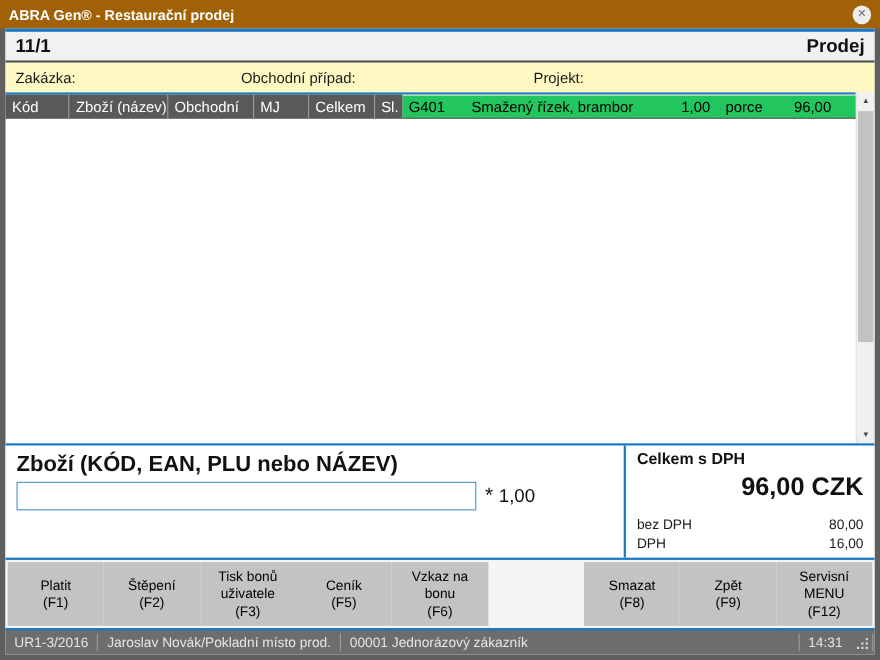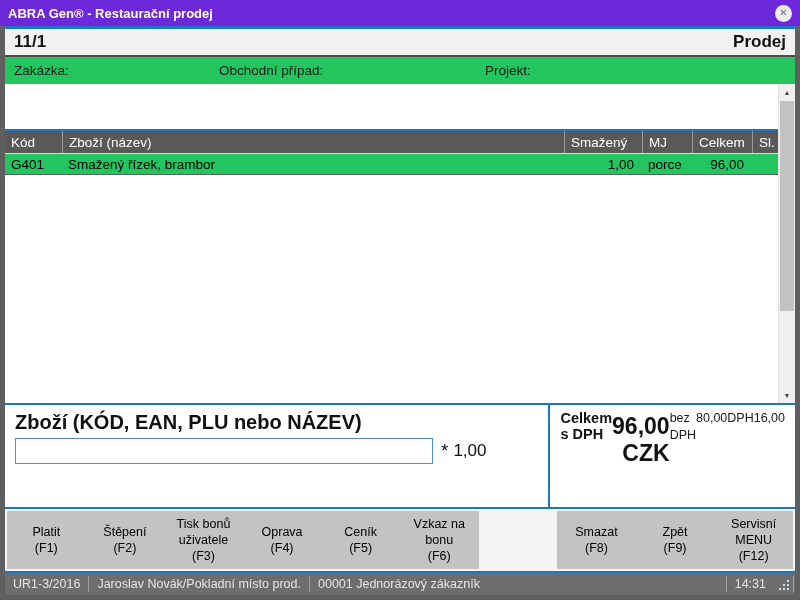--- a/index.html
+++ b/index.html
@@ -6,21 +6,21 @@
   html, body { width: 800px; height: 600px; overflow: hidden; }
   body {
     font-family: "Liberation Sans", "DejaVu Sans", sans-serif;
     background: #5f5f5f;
     color: #111;
   }
   .window { width: 800px; height: 600px; display: flex; flex-direction: column; background: #5f5f5f; }
 
   
   .titlebar {
-    height: 26px; background: #6d28d9; color: #fff;
+    height: 26px; background: #a16207; color: #fff;
     display: flex; align-items: center; padding: 0 8px;
     font-size: 13px; font-weight: bold; flex: 0 0 auto;
   }
   .close-btn {
     margin-left: auto; width: 17px; height: 17px; border-radius: 50%;
     background: #ededed; color: #6d6d6d; display: flex; align-items: center; justify-content: center;
     font-size: 10px; font-weight: bold; cursor: pointer; line-height: 1;
   }
 
   
@@ -28,30 +28,30 @@
   .accent { height: 3px; background: #1a78c2; flex: 0 0 auto; }
 
   .page-header {
     height: 28px; background: #f1f1f1; display: flex; align-items: center;
     padding: 0 9px; font-size: 17px; font-weight: bold;
     border-bottom: 2px solid #4a4a4a; flex: 0 0 auto;
   }
   .page-header .spacer { flex: 1; }
 
   .context-bar {
-    height: 27px; background: #22c55e; display: flex; align-items: center;
+    height: 27px; background: #fef9c3; display: flex; align-items: center;
     font-size: 13.5px; color: #1a1a1a; padding-left: 9px; flex: 0 0 auto;
   }
   .context-bar .c1 { width: 205px; }
   .context-bar .c2 { width: 266px; }
   .context-bar .c3 { flex: 1; }
 
   
   .table-region { flex: 1; display: flex; min-height: 0; }
-  .table-main { flex: 1; display: flex; flex-direction: column; min-width: 0; border-top: 2px solid #1a78c2; margin-top: 45px; }
+  .table-main { flex: 1; display: flex; flex-direction: row; min-width: 0; border-top: 2px solid #1a78c2; }
   .thead { height: 22px; background: #595959; color: #fff; display: flex; align-items: center; font-size: 13.5px; flex: 0 0 auto; }
   .thead .cell { padding-left: 6px; height: 100%; display: flex; align-items: center; }
   .thead .cell + .cell { border-left: 1px solid #9b9b9b; }
   .col-kod { width: 57px; flex: 0 0 auto; }
   .col-zbozi { flex: 1; min-width: 0; }
   .col-mnozstvi { width: 78px; flex: 0 0 auto; }
   .col-mj { width: 50px; flex: 0 0 auto; }
   .col-celkem { width: 60px; flex: 0 0 auto; }
   .col-sl { width: 26px; flex: 0 0 auto; }
   .num { justify-content: flex-end; padding-right: 8px !important; }
@@ -75,21 +75,21 @@
   .entry { flex: 1; padding: 6px 0 0 10px; }
   .entry-label { font-size: 20px; font-weight: bold; margin-bottom: 4px; }
   .entry-row { display: flex; align-items: center; }
   .entry-input {
     width: 418px; height: 26px; border: 1px solid #4f8fce; background: #fff;
     font-family: "Liberation Sans", "DejaVu Sans", sans-serif; font-size: 15px; padding: 0 4px; outline: none;
   }
   .qty-wrap { display: flex; align-items: center; margin-left: 8px; font-size: 17px; color: #111; }
   .qty-star { font-size: 19px; margin-right: 5px; }
 
-  .totals { flex: 0 0 228px; border-left: 2px solid #1a78c2; padding: 5px 10px 4px 10px; display: flex; flex-direction: row; }
+  .totals { flex: 0 0 228px; border-left: 2px solid #1a78c2; padding: 5px 10px 4px 10px; display: flex; flex-direction: column; }
   .totals-title { font-size: 14.5px; font-weight: bold; }
   .totals-amount { font-size: 23px; font-weight: bold; text-align: right; margin-top: 3px; }
   .totals-spacer { flex: 1; }
   .totals-row { display: flex; justify-content: space-between; font-size: 12.5px; line-height: 17px; color: #1a1a1a; }
 
   
   .button-bar { flex: 0 0 64px; background: #f5f5f5; display: flex; gap: 0; padding: 2px 2px; border-top: 2px solid #1a78c2; }
   .fbtn {
     flex: 1; background: #c3c3c3; border: none; color: #000;
     font-family: "Liberation Sans", "DejaVu Sans", sans-serif; font-size: 12.5px; line-height: 1.3;
@@ -132,21 +132,21 @@
       <span class="c1">Zakázka:</span>
       <span class="c2">Obchodní případ:</span>
       <span class="c3">Projekt:</span>
     </div>
 
     <div class="table-region">
       <div class="table-main">
         <div class="thead">
           <div class="cell col-kod">Kód</div>
           <div class="cell col-zbozi">Zboží (název)</div>
-          <div class="cell col-mnozstvi">Smažený</div>
+          <div class="cell col-mnozstvi">Obchodní</div>
           <div class="cell col-mj">MJ</div>
           <div class="cell col-celkem">Celkem</div>
           <div class="cell col-sl">Sl.</div>
         </div>
         <div class="trow">
           <div class="cell col-kod">G401</div>
           <div class="cell col-zbozi">Smažený řízek, brambor</div>
           <div class="cell col-mnozstvi num">1,00</div>
           <div class="cell col-mj">porce</div>
           <div class="cell col-celkem num">96,00</div>
@@ -190,22 +190,20 @@
     </div>
 
     <div class="button-bar">
       <button class="fbtn">Platit
 (F1)</button>
       <button class="fbtn">Štěpení
 (F2)</button>
       <button class="fbtn">Tisk bonů
 uživatele
 (F3)</button>
-      <button class="fbtn">Oprava
-(F4)</button>
       <button class="fbtn">Ceník
 (F5)</button>
       <button class="fbtn">Vzkaz na
 bonu
 (F6)</button>
       <div class="fbtn empty"></div>
       <button class="fbtn">Smazat
 (F8)</button>
       <button class="fbtn">Zpět
 (F9)</button>

